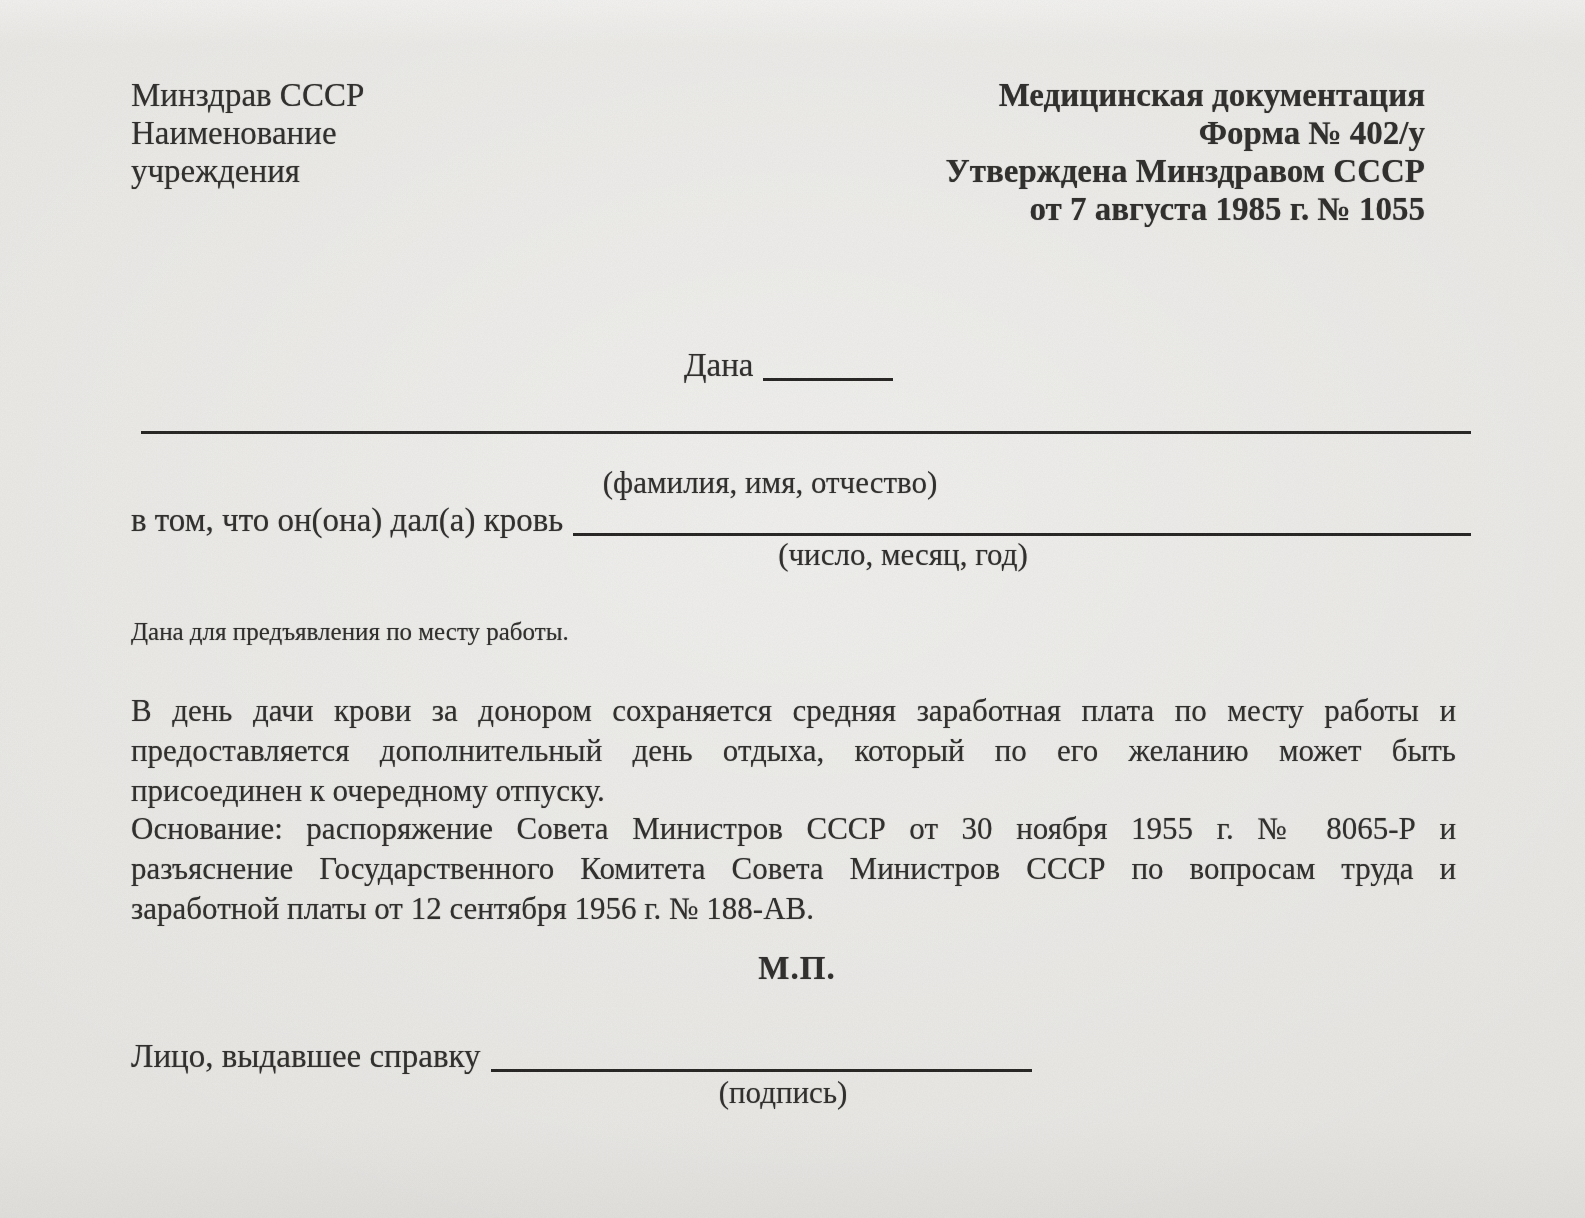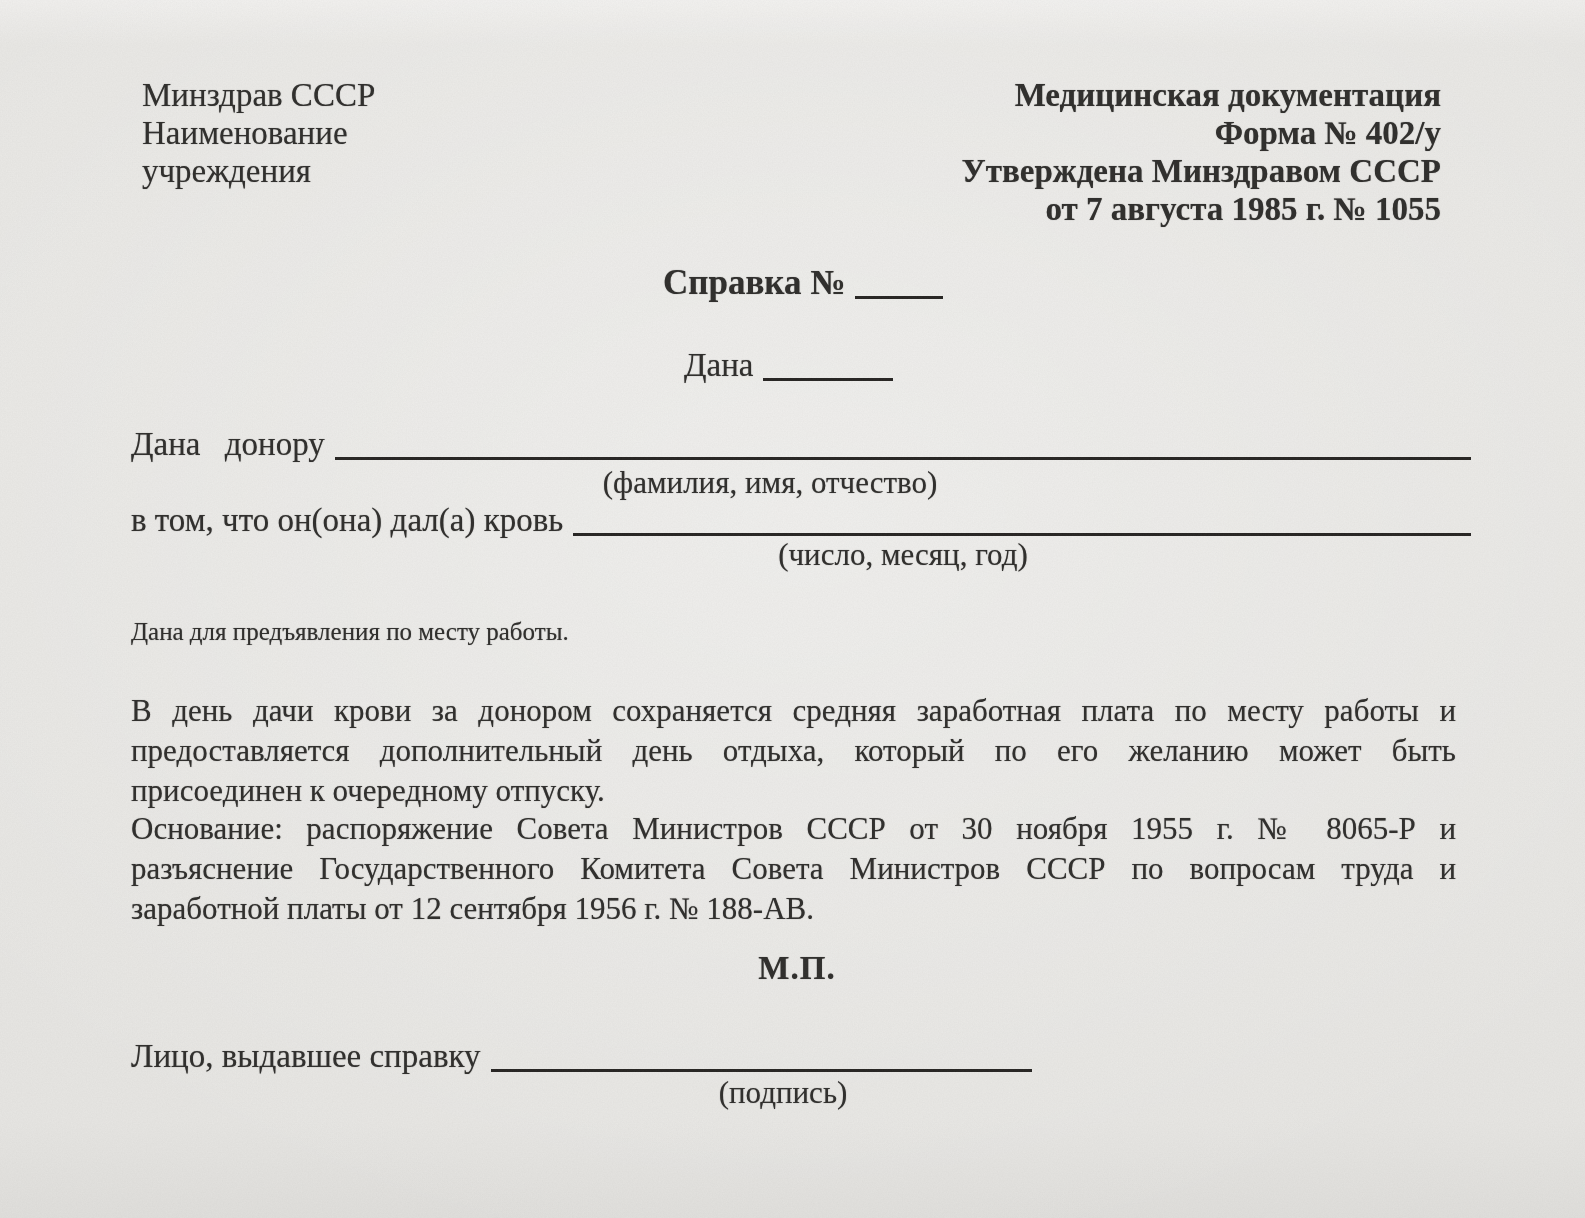--- a/index.html
+++ b/index.html
@@ -14,22 +14,22 @@
     overflow:hidden;
     font-family:"Liberation Serif","DejaVu Serif",serif;
     color:#2e2d2b;
   }
   .paper *{box-sizing:border-box;}
   .abs{position:absolute;}
   .txt{text-shadow:0 0 1px rgba(46,45,43,0.55);}
   .nowrap{white-space:nowrap;}
   .b{font-weight:700;}
   .hdr{font-size:33px;line-height:38px;}
-  .hdr-left{left:142px;top:76px;}
-  .hdr-right{right:144px;top:76px;text-align:right;font-weight:700;}
+  .hdr-left{left:131px;top:76px;}
+  .hdr-right{right:160px;top:76px;text-align:right;font-weight:700;}
   .row{display:flex;align-items:flex-end;}
   .fill{border-bottom:3px solid #262422;margin-bottom:4px;margin-left:10px;height:10px;}
   .grow{flex:1;}
   .spravka-row{left:663px;top:263px;font-size:35px;line-height:40px;}
   .spravka-row .fill{width:88px;}
   .seriya-row{left:684px;top:345px;font-size:33px;line-height:40px;}
   .seriya-row .fill{width:130px;}
   .donor-row{left:131px;right:114px;top:424px;font-size:33px;line-height:40px;}
   .blood-row{left:131px;right:114px;top:500px;font-size:33px;line-height:40px;}
   .issuer-row{left:131px;top:1036px;width:901px;font-size:33px;line-height:40px;}
@@ -56,32 +56,27 @@
       <div class="line">Наименование</div>
       <div class="line">учреждения</div>
     </div>
   <div class="abs hdr hdr-right txt">
       <div class="line">Медицинская документация</div>
       <div class="line">Форма № 402/у</div>
       <div class="line">Утверждена Минздравом СССР</div>
       <div class="line">от 7 августа 1985 г. № 1055</div>
     </div>
 
-  <div class="abs row spravka-row">
-    <span class="b txt nowrap">Справка №</span>
-    <span class="fill"></span>
-  </div>
 
   <div class="abs row seriya-row">
     <span class="txt nowrap">Дана</span>
     <span class="fill"></span>
   </div>
 
   <div class="abs row donor-row">
-    <span class="txt nowrap spread">Дана донору</span>
     <span class="fill grow"></span>
   </div>
   <div class="abs caption txt cap-donor">(фамилия, имя, отчество)</div>
 
   <div class="abs row blood-row">
     <span class="txt nowrap">в том, что он(она) дал(а) кровь</span>
     <span class="fill grow"></span>
   </div>
   <div class="abs caption txt cap-blood">(число, месяц, год)</div>
 

